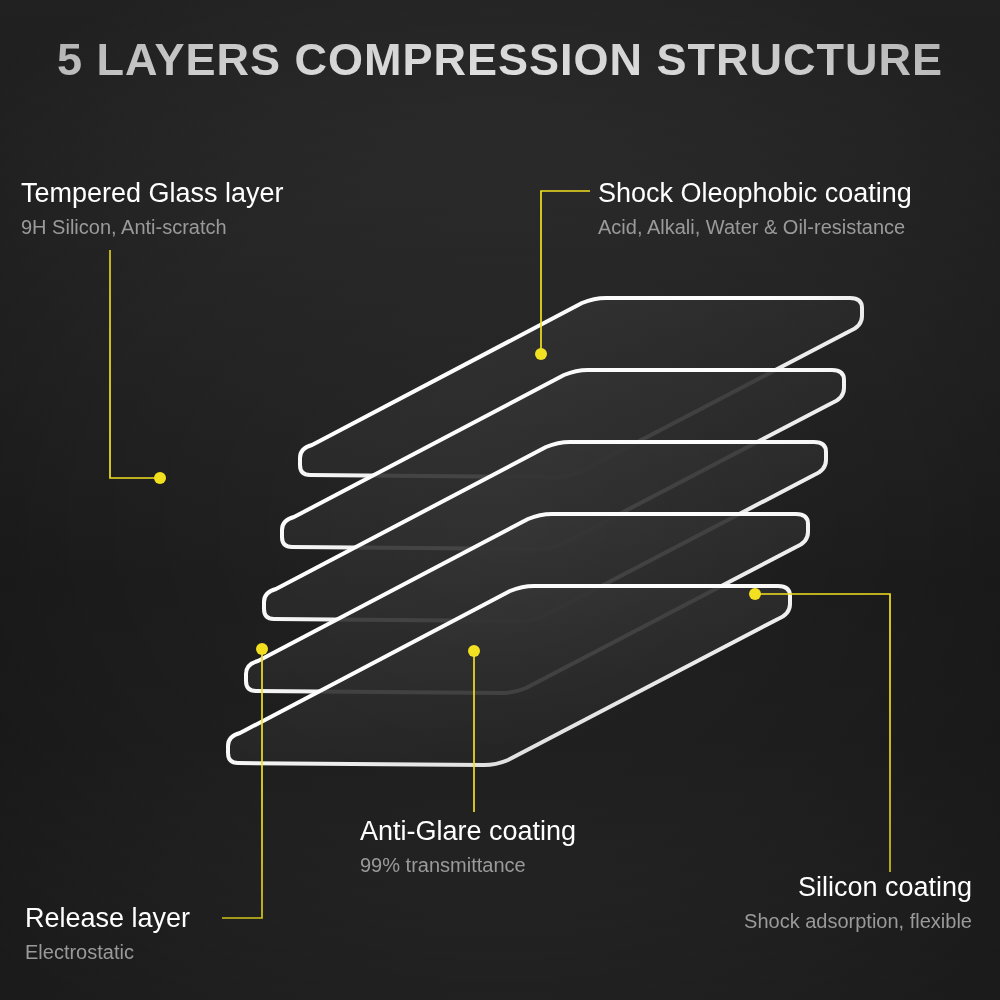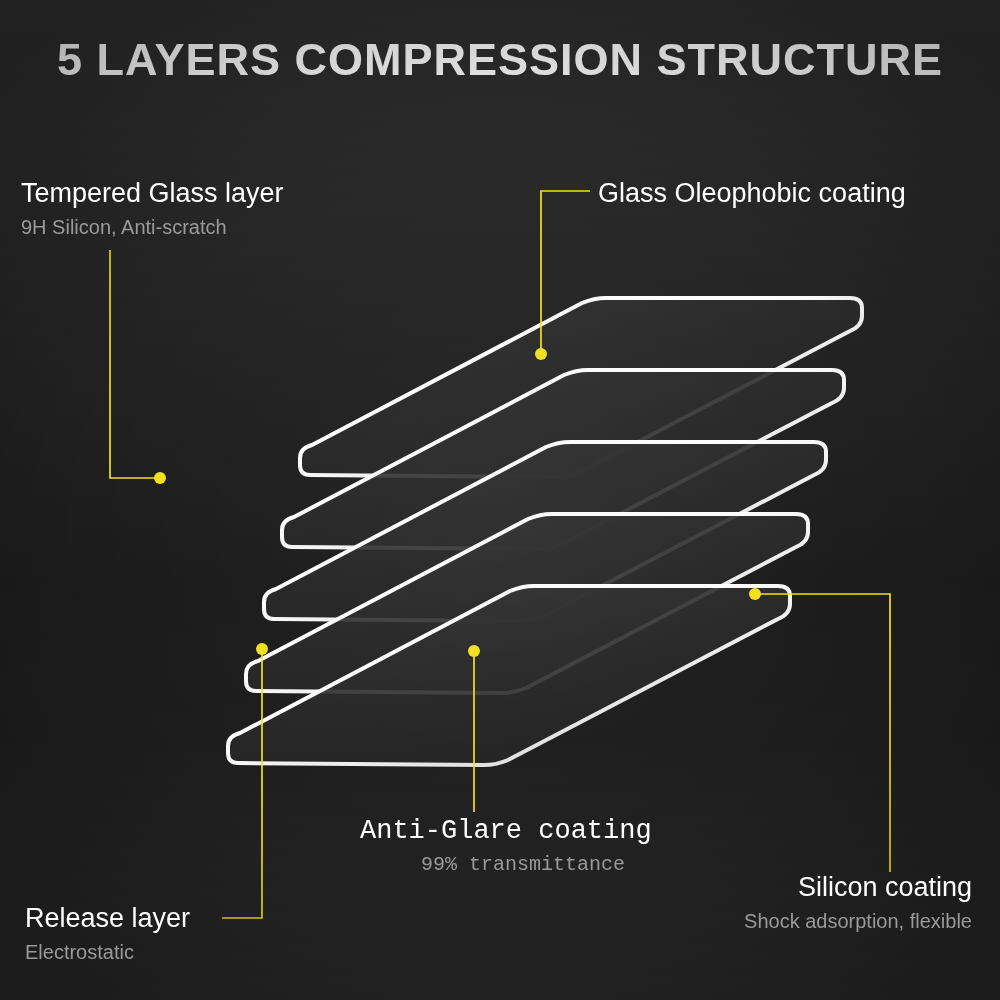--- a/index.html
+++ b/index.html
@@ -76,21 +76,21 @@
     color: #9a9a9a;
     white-space: nowrap;
     line-height: 1.4;
     margin-top: 3px;
   }
   .ta-left  { text-align: left; }
   .ta-right { text-align: right; }
 
   #c-tempered { left: 21px;  top: 178px; }
   #c-nano     { left: 598px; top: 178px; }
-  #c-antiglare{ left: 360px; top: 816px; text-align: right; width: 265px; font-family: Liberation Mono, monospace; }
+  #c-antiglare{ left: 360px; top: 816px; text-align: left; width: 265px; }
   #c-silicon  { right: 28px; top: 872px; }
   #c-release  { left: 25px;  top: 903px; }
 </style>
 </head>
 <body>
 
 <div id="root">
 
   <div class="title">5 LAYERS COMPRESSION STRUCTURE</div>
 
@@ -165,21 +165,22 @@
   </svg>
 
   <div id="vignette"></div>
 
   <div class="callout ta-left" id="c-tempered">
     <div class="ttl">Tempered Glass layer</div>
     <div class="sub">9H Silicon, Anti-scratch</div>
   </div>
 
   <div class="callout ta-left" id="c-nano">
-    <div class="ttl">Glass Oleophobic coating</div>
+    <div class="ttl">Shock Oleophobic coating</div>
+    <div class="sub">Acid, Alkali, Water &amp; Oil-resistance</div>
   </div>
 
   <div class="callout" id="c-antiglare">
     <div class="ttl">Anti-Glare coating</div>
     <div class="sub">99% transmittance</div>
   </div>
 
   <div class="callout ta-right" id="c-silicon">
     <div class="ttl">Silicon coating</div>
     <div class="sub">Shock adsorption, flexible</div>

